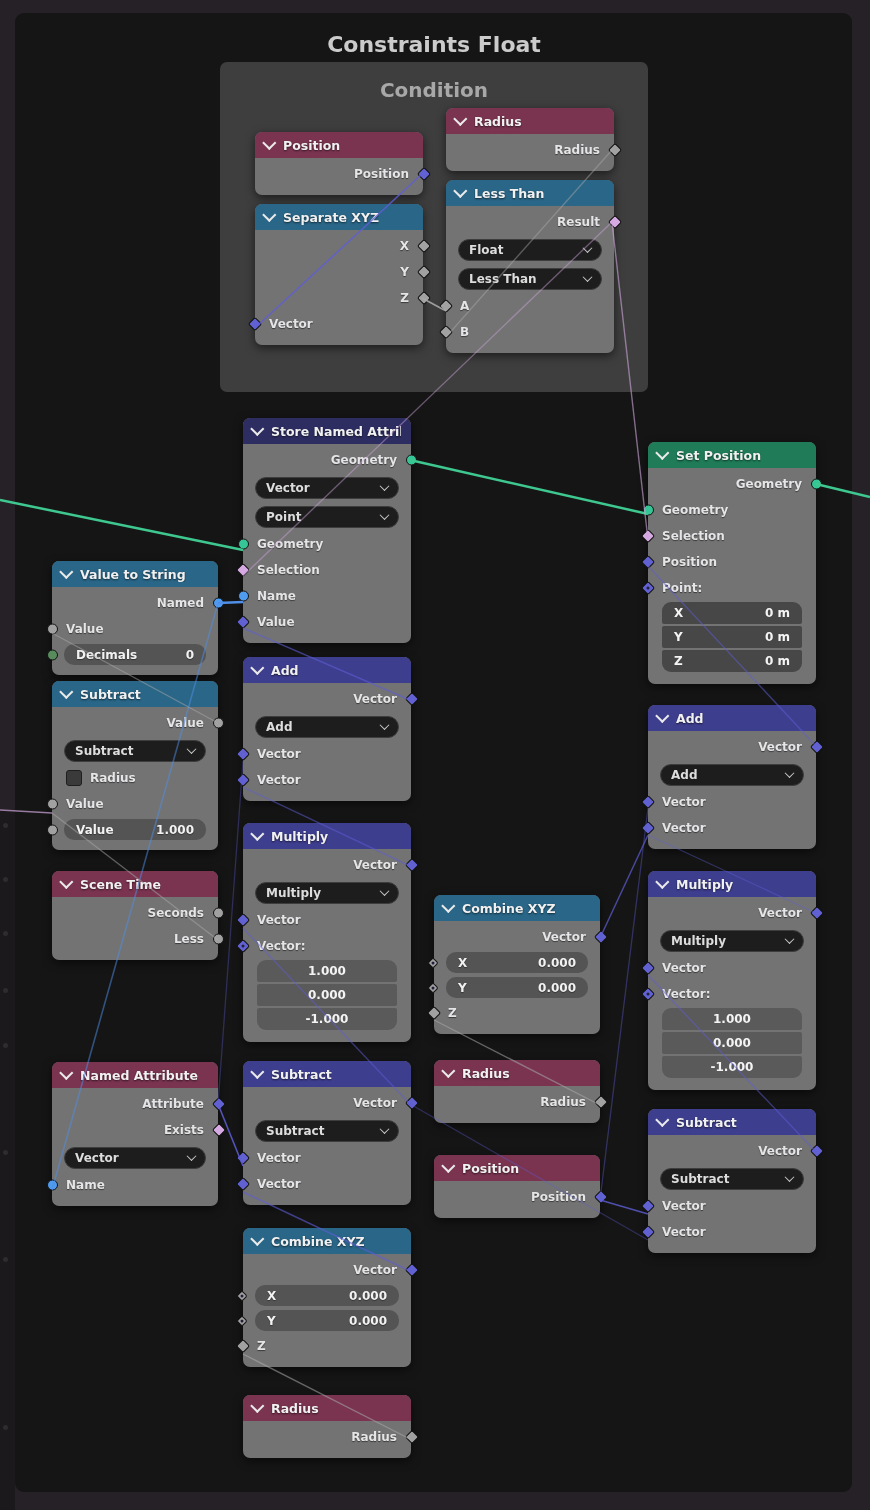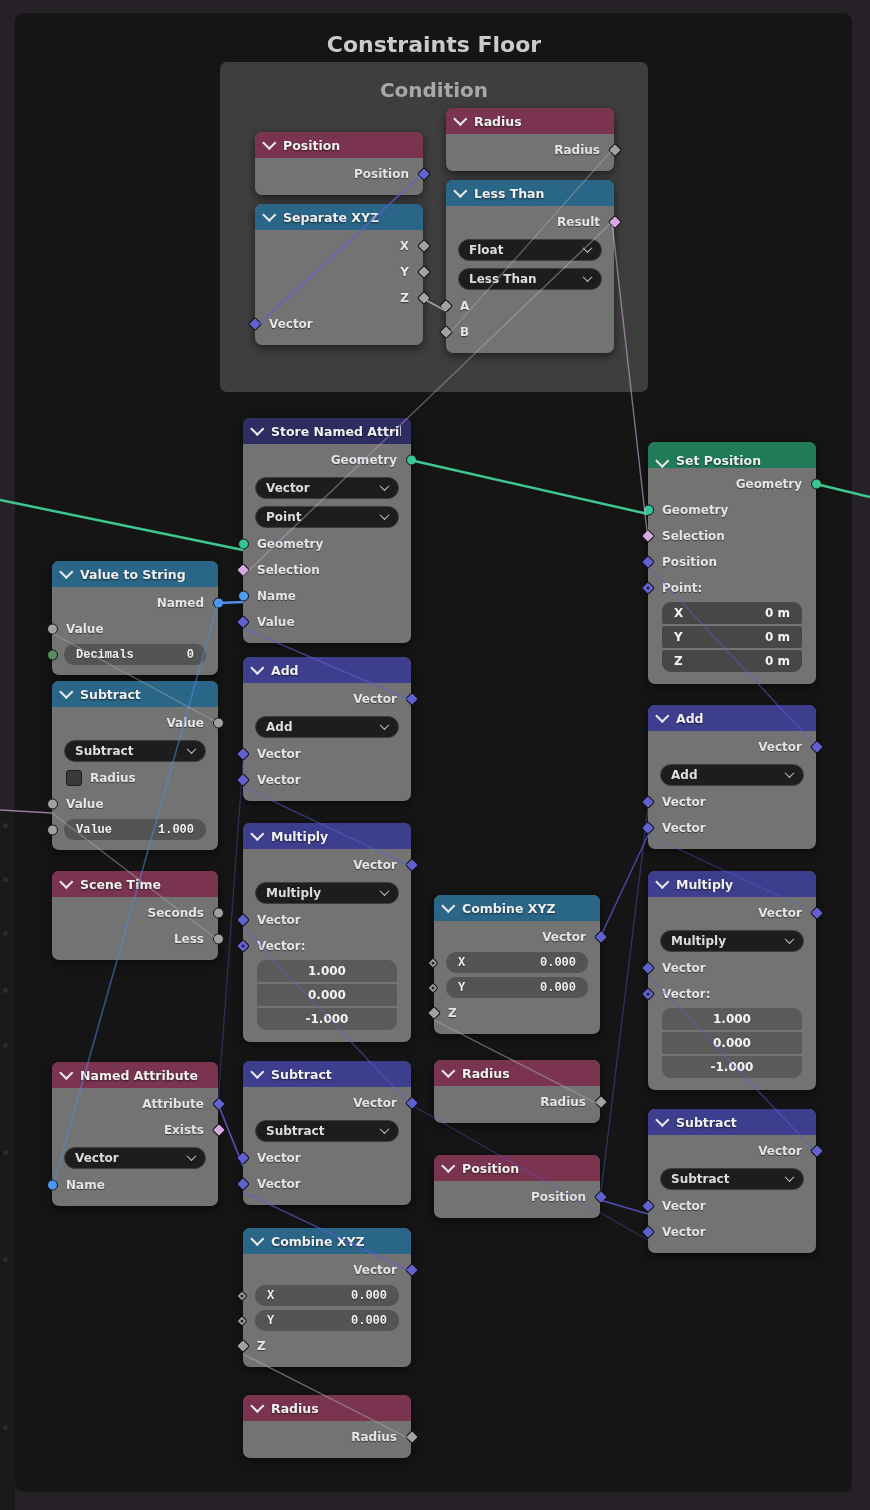--- a/index.html
+++ b/index.html
@@ -24,39 +24,39 @@
   .sock.d{width:10px;height:10px;border-radius:2px;transform:translateY(-50%) rotate(45deg);}
   .sock.sm{width:8px;height:8px;}
   .sock.left{left:-5.5px;}  .sock.right{right:-5.5px;}
   .sock.dot::after{content:"";position:absolute;left:50%;top:50%;width:3px;height:3px;border-radius:50%;
        background:#20203a;transform:translate(-50%,-50%);}
   .row.dd{height:29px;padding:0 12px;}
   .ddpill{flex:1;height:22px;background:#1d1d1d;border:1px solid #3d3d3d;border-radius:11px;display:flex;
        align-items:center;justify-content:space-between;padding:0 10px;box-sizing:border-box;}
   .ddpill span{font-size:12px;font-weight:bold;color:#dddddd;}
   .chev{width:6px;height:6px;border-left:1.7px solid #c9c9c9;border-bottom:1.7px solid #c9c9c9;transform:rotate(-45deg) translate(1px,-1px);}
-  .row.fieldrow{height:25px;padding:0 12px;font-family:Liberation Mono, monospace;}
+  .row.fieldrow{height:25px;padding:0 12px;}
   .fpill{flex:1;height:21px;background:#545454;border-radius:10px;display:flex;align-items:center;
        justify-content:space-between;padding:0 12px;}
   .fl,.fv{font-size:12px;font-weight:bold;color:#f2f2f2;text-shadow:0 1px 1px rgba(0,0,0,.4);}
   .vecstack{margin:1px 14px 4px;}
   .vitem{height:22px;margin-bottom:2px;background:#5a5a5a;display:flex;align-items:center;justify-content:center;
        font-size:12px;font-weight:bold;color:#f4f4f4;border-radius:2px;}
   .vitem.first{border-radius:9px 9px 2px 2px;} .vitem.last{border-radius:2px 2px 9px 9px;margin-bottom:0;}
   .vitem.vx{justify-content:space-between;padding:0 12px;background:#474747;}
   .row.check{padding-left:14px;gap:8px;}
   .cbox{width:14px;height:14px;background:#3a3a3a;border:1px solid #1e1e1e;border-radius:3px;}
   #wires{position:absolute;left:0;top:0;z-index:60;pointer-events:none;}
 </style>
 </head>
 <body>
 
 <div id="editor"></div>
 <div id="leftstrip"></div>
-<div id="page-title">Constraints Floor</div>
+<div id="page-title">Constraints Float</div>
 <div class="frame" id="condition-frame" style="left: 220px; top: 62px; width: 428px; height: 330px;">
   <div class="frame-label">Condition</div>
 </div>
 <div id="nodes-root">
     <div class="node" style="left: 255px; top: 132px; width: 168px;">
       <div class="nhead" style="background: rgb(122, 52, 80);">
         <span class="tchev"></span>
         <span class="ntitle">Position</span>
       </div>
       <div class="row out">
@@ -411,21 +411,21 @@
       <div class="nhead" style="background: rgb(122, 52, 80);">
         <span class="tchev"></span>
         <span class="ntitle">Position</span>
       </div>
       <div class="row out">
         <span class="slabel">Position</span>
         <span class="sock d right" style="background: rgb(97, 97, 210);"></span>
       </div>
     </div>
     <div class="node" style="left: 648px; top: 442px; width: 168px;">
-      <div class="nhead" style="background: rgb(31, 123, 88); align-items: flex-end;">
+      <div class="nhead" style="background: rgb(31, 123, 88);">
         <span class="tchev"></span>
         <span class="ntitle">Set Position</span>
       </div>
       <div class="row out">
         <span class="slabel">Geometry</span>
         <span class="sock c right" style="background: rgb(54, 197, 150);"></span>
       </div>
       <div class="row in">
         <span class="slabel">Geometry</span>
         <span class="sock c left" style="background: rgb(54, 197, 150);"></span>

